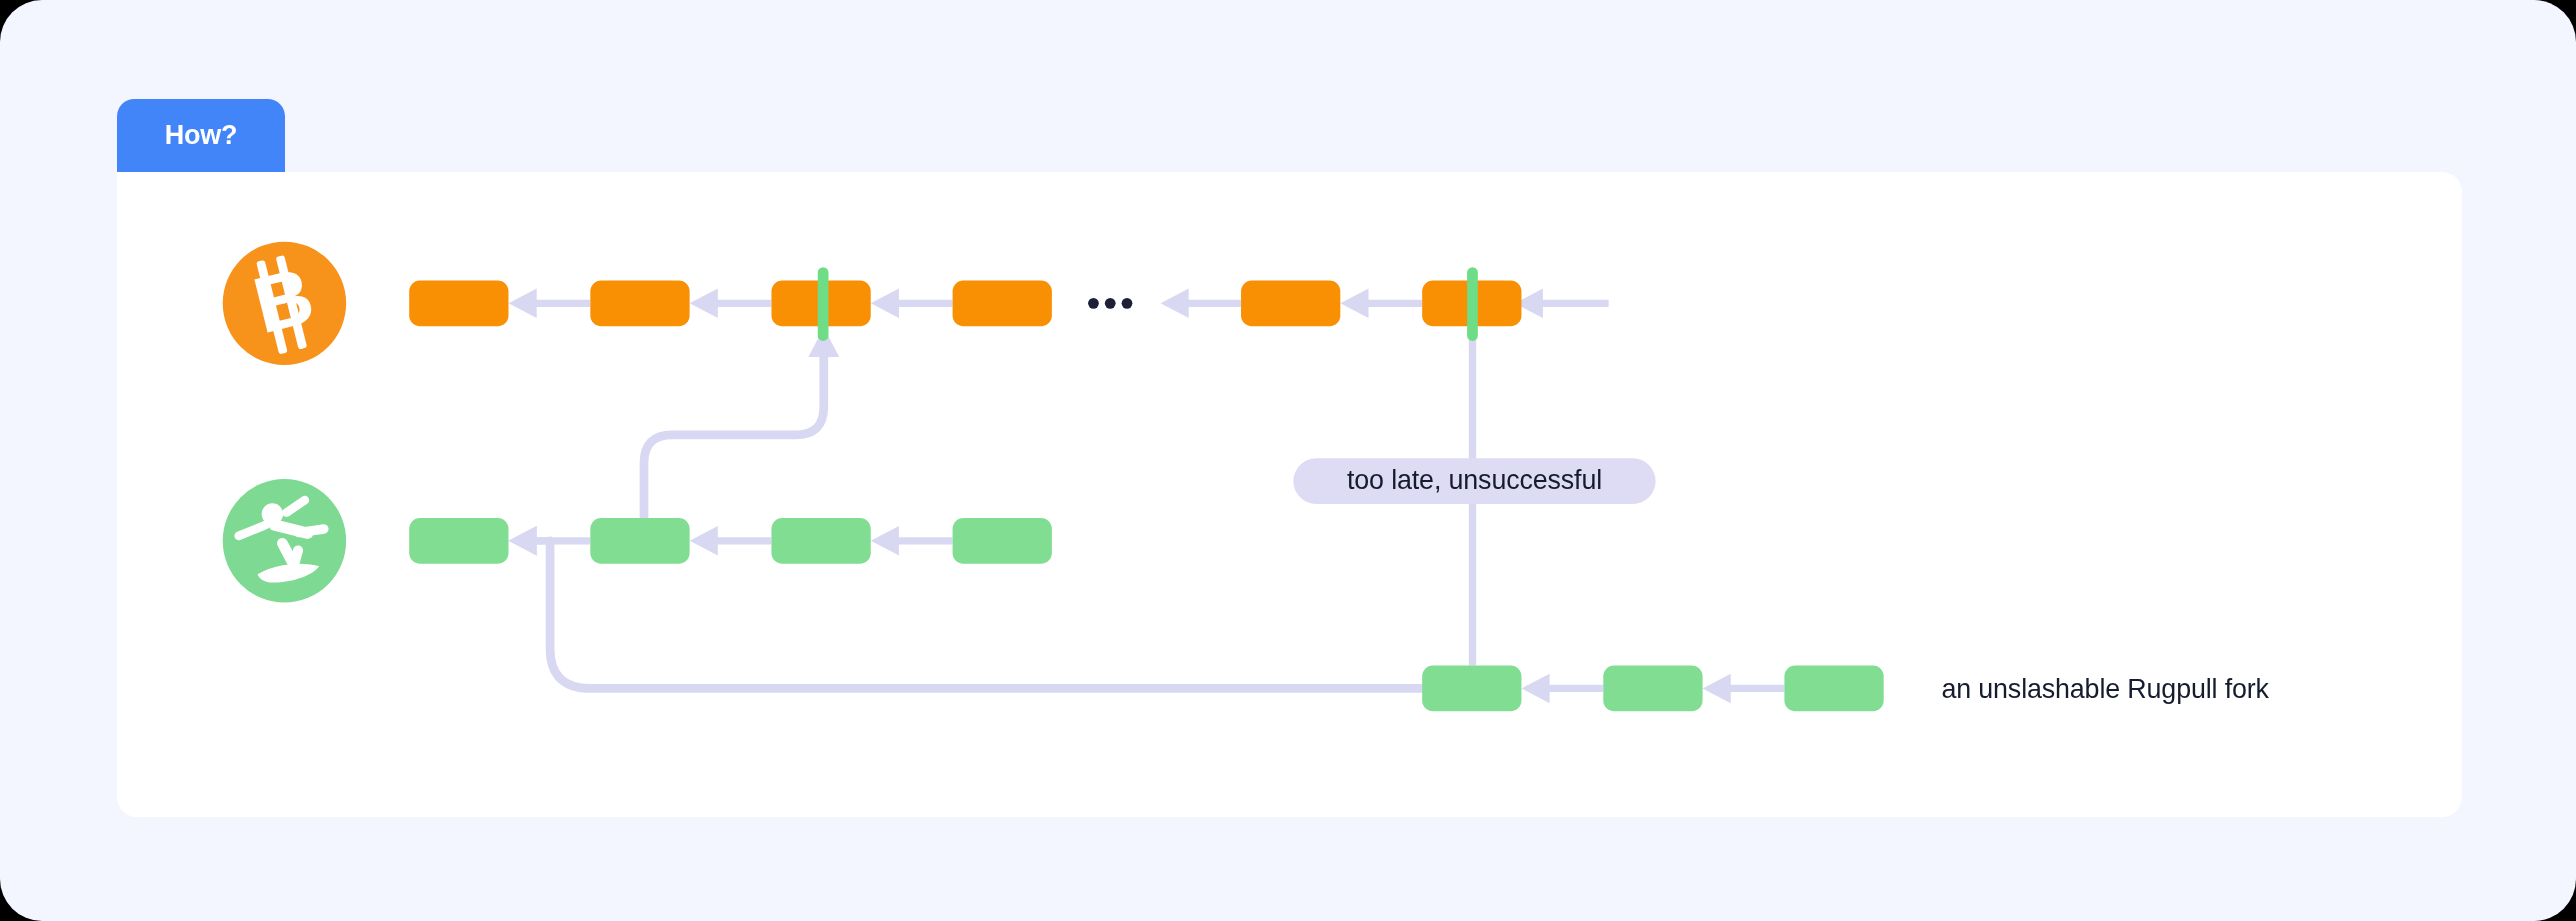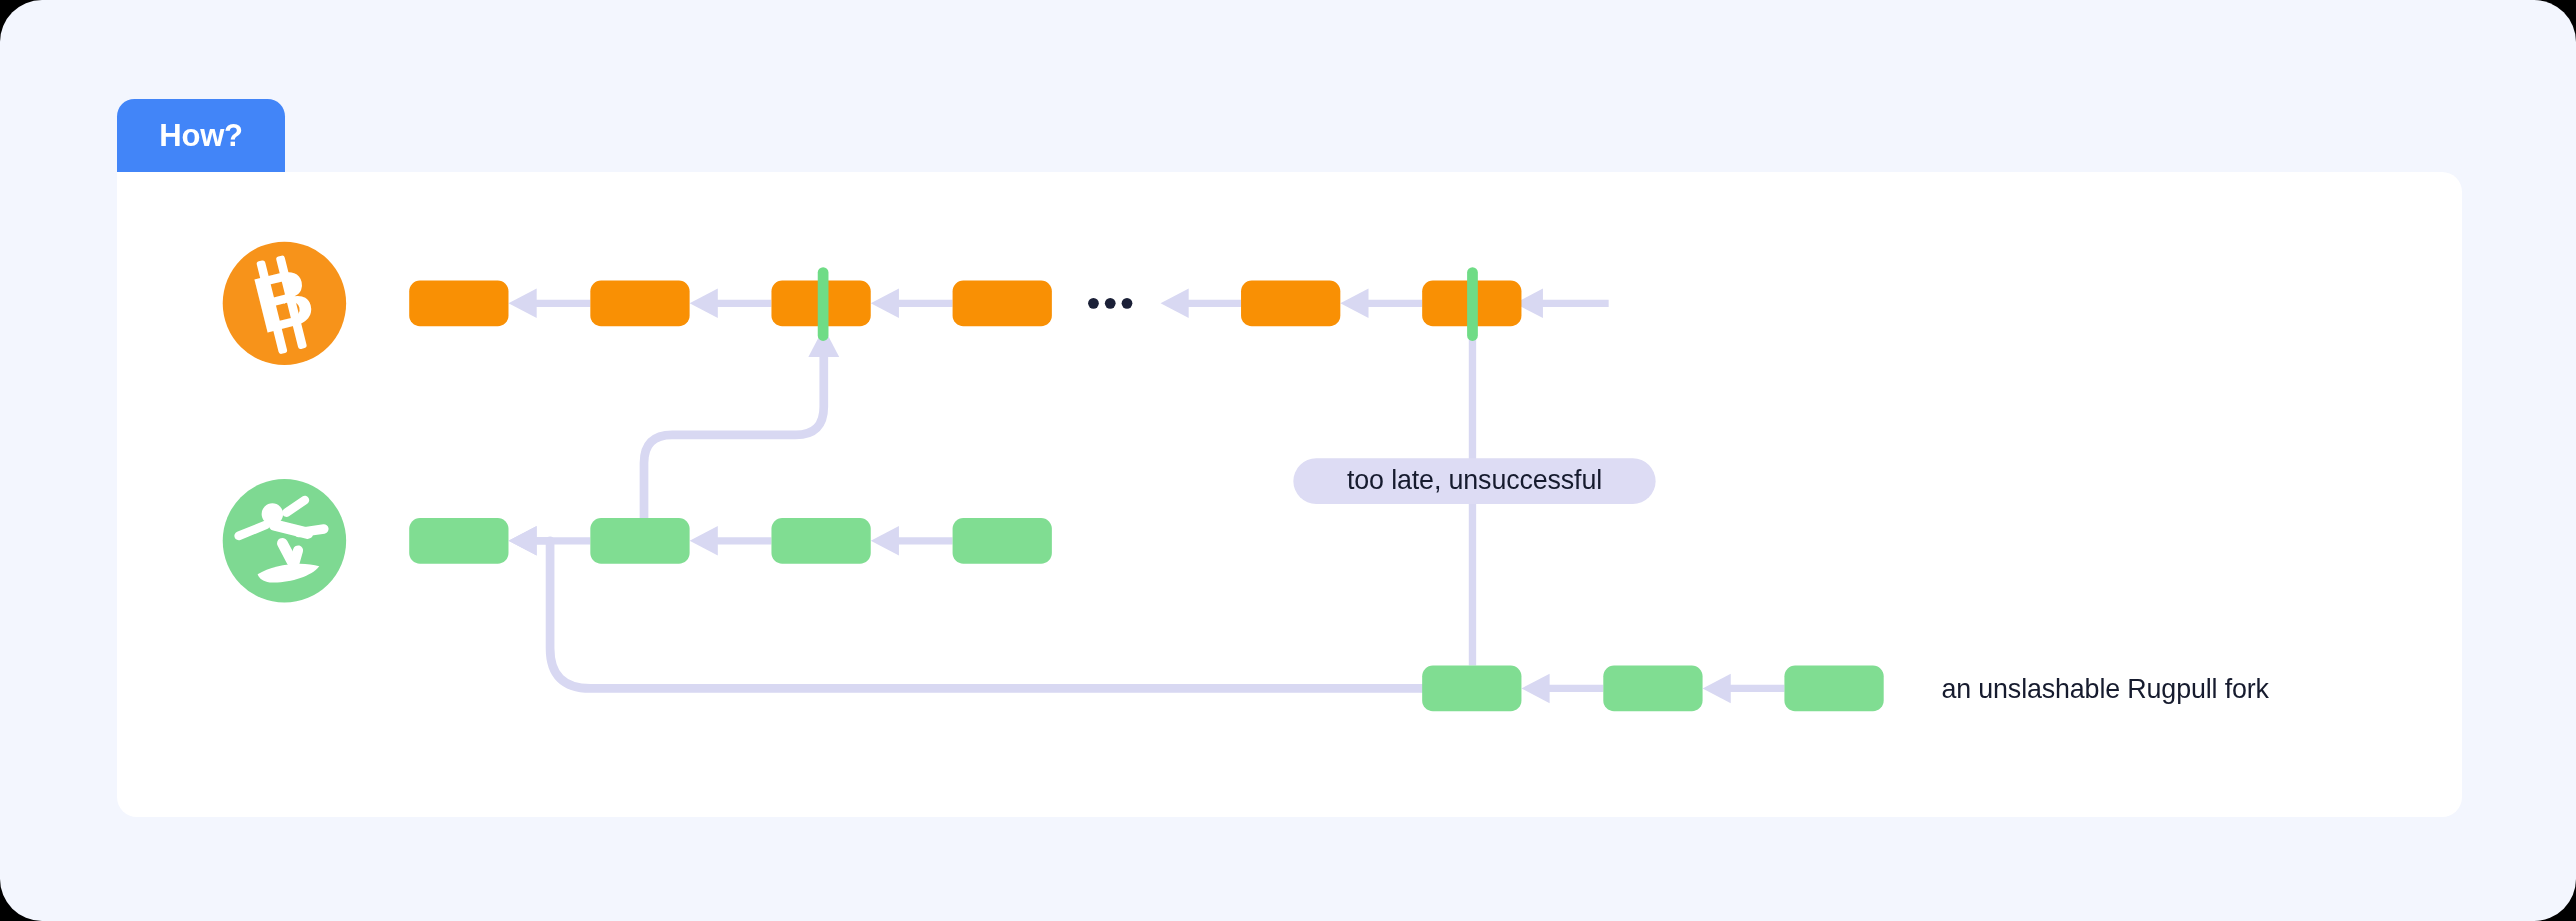--- a/index.html
+++ b/index.html
@@ -30,21 +30,21 @@
     border-top-left-radius: 17.4px;
     border-top-right-radius: 17.4px;
     display: flex;
     align-items: center;
     justify-content: center;
     box-sizing: border-box;
     padding-bottom: 2.7px;
   }
   #tab-label {
     color: #FFFFFF;
-    font-size: 31px;
+    font-size: 27px;
     font-weight: 600;
     letter-spacing: -0.2px;
     line-height: 1;
   }
   #card {
     position: absolute;
     left: 117px;
     top: 172px;
     width: 2345px;
     height: 645px;

